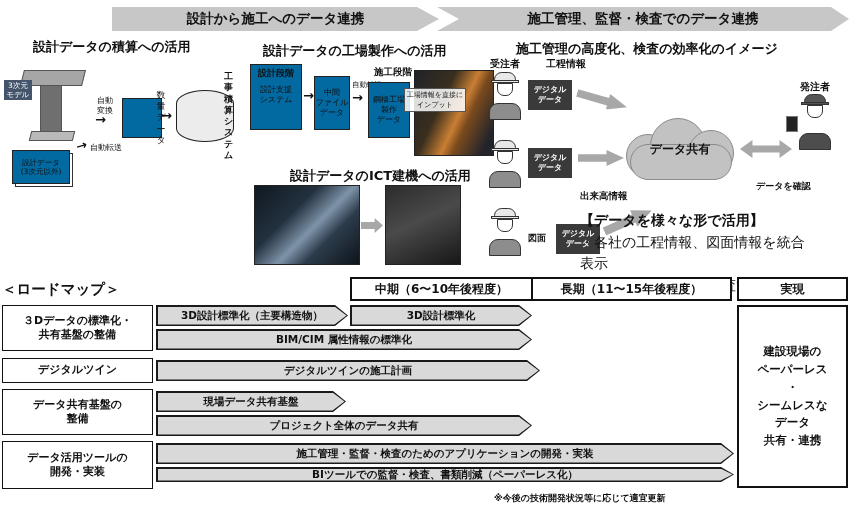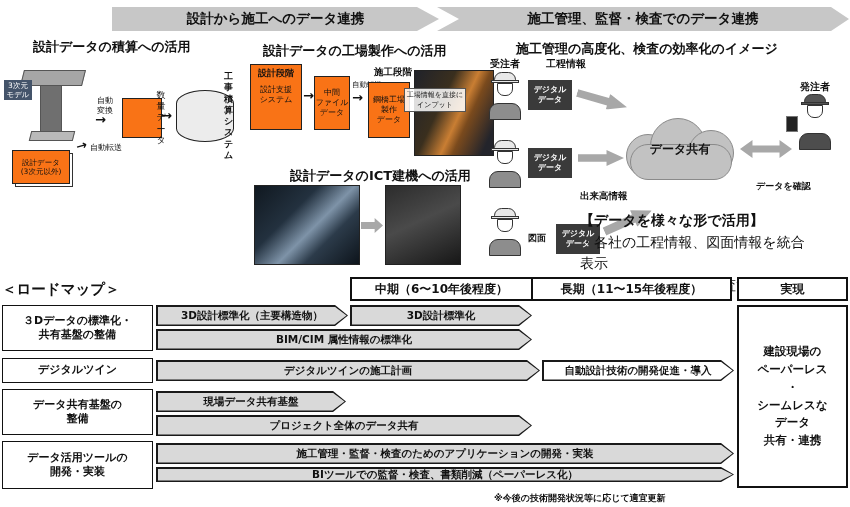--- a/index.html
+++ b/index.html
@@ -11,21 +11,21 @@
   .bold { font-weight:bold; }
 
   
   .banner { background:#c7c7c7; font-weight:bold; font-size:13.5px; }
   .banner-left { clip-path:polygon(0 0, calc(100% - 22px) 0, 100% 50%, calc(100% - 22px) 100%, 0 100%); }
   .banner-right { clip-path:polygon(0 0, calc(100% - 18px) 0, 100% 50%, calc(100% - 18px) 100%, 0 100%, 22px 50%); }
 
   .sec-title { font-weight:bold; font-size:13px; }
 
   
-  .sbox { border:1px solid #222; background:#f97316; font-size:8px; line-height:1.25; }
+  .sbox { border:1px solid #222; background:#0369a1; font-size:8px; line-height:1.25; }
   .cyl  { border:1px solid #222; background:#ececec; border-radius:50% / 26%; font-size:9px; font-weight:bold; line-height:1.25;padding-left:47px; }
   .tagdark { background:#44546a; color:#fff; font-size:7.5px; line-height:1.2; padding:1px 2px; text-align:center; }
   .smalltext { font-size:8px; line-height:1.2; }
   .arr { font-weight:bold; font-size:13px; }
 
   
   .photo { border:1px solid #222; }
   .ph-bridge { background:linear-gradient(115deg,#20222a 0%,#3a2f1e 35%,#c97e33 55%,#7a4a1d 65%,#23242b 90%); }
   .ph-terrain { background:linear-gradient(135deg,#101820 0%,#23313f 35%,#7e93a8 55%,#2c3b4a 70%,#0d141b 100%); }
   .ph-machine { background:linear-gradient(155deg,#2c2c2c 0%,#4a4a4a 45%,#171717 100%); }
@@ -221,23 +221,20 @@
   <div class="abs bar" style="left:350px; top:305px; width:182px; height:21px;">
     <div class="bar-in">3D設計標準化</div>
   </div>
   <div class="abs bar" style="left:156px; top:329px; width:376px; height:21px;">
     <div class="bar-in">BIM/CIM 属性情報の標準化</div>
   </div>
 
   <div class="abs bar" style="left:156px; top:360px; width:384px; height:21px;">
     <div class="bar-in">デジタルツインの施工計画</div>
   </div>
-  <div class="abs bar" style="left:542px; top:360px; width:192px; height:21px;">
-    <div class="bar-in white">自動設計技術の開発促進・導入</div>
-  </div>
 
   <div class="abs bar" style="left:156px; top:391px; width:190px; height:21px;">
     <div class="bar-in">現場データ共有基盤</div>
   </div>
   <div class="abs bar" style="left:156px; top:415px; width:376px; height:21px;">
     <div class="bar-in">プロジェクト全体のデータ共有</div>
   </div>
 
   <div class="abs bar" style="left:156px; top:443px; width:578px; height:21px;">
     <div class="bar-in">施工管理・監督・検査のためのアプリケーションの開発・実装</div>

